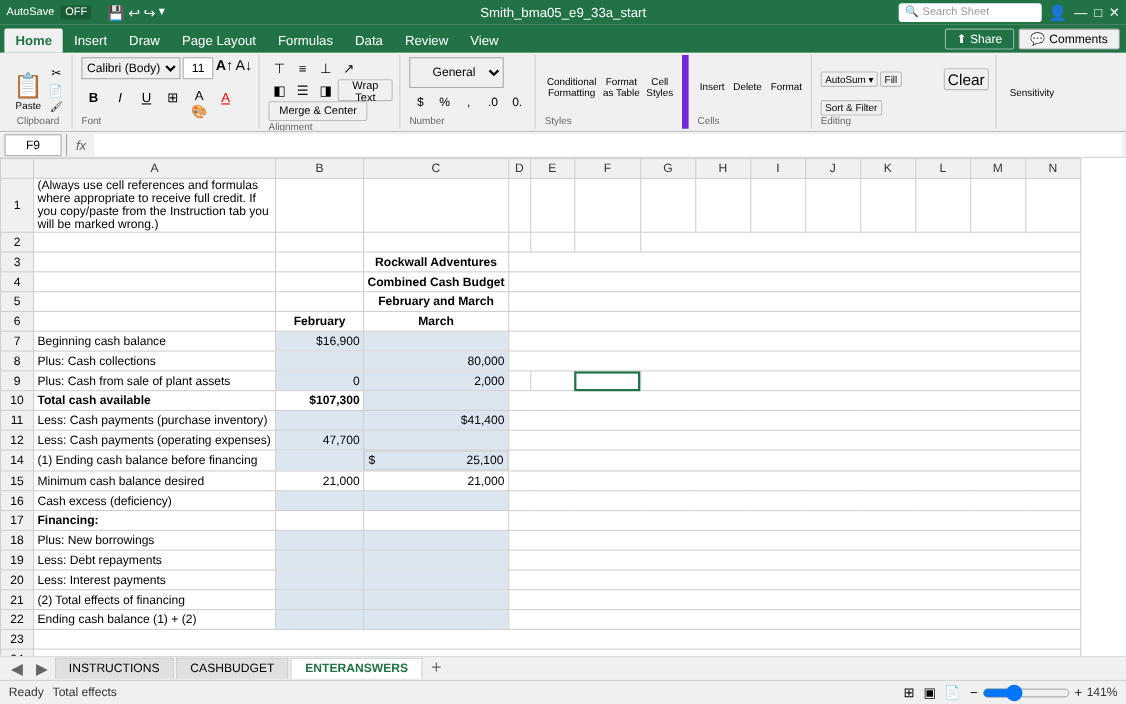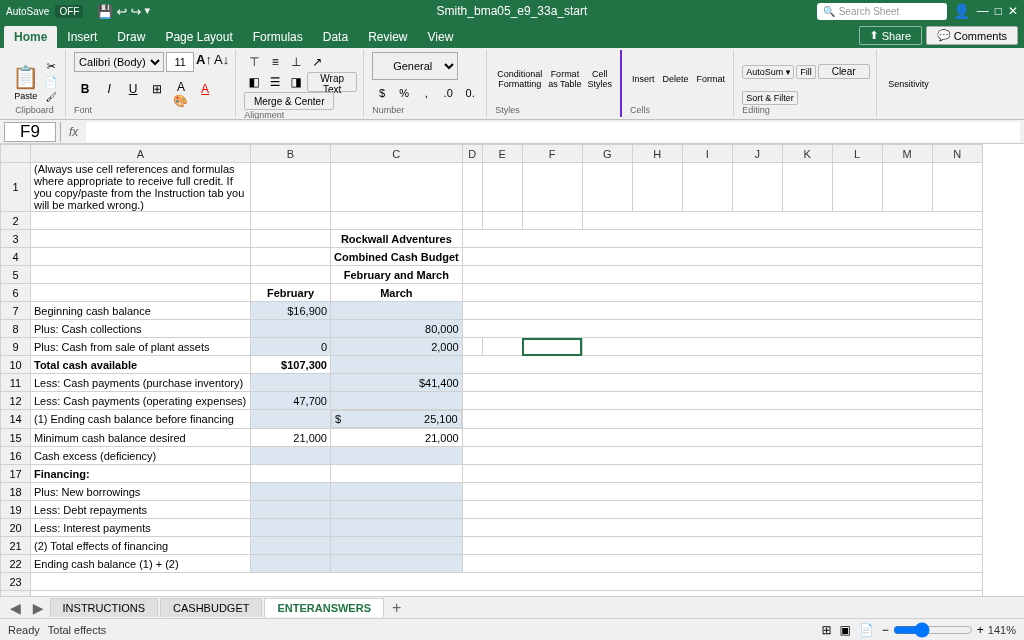--- a/index.html
+++ b/index.html
@@ -129,21 +129,21 @@
     <div style="display:flex; gap:2px; align-items:center;">
       <button style="background:none; border:none; cursor:pointer; font-size:11px; width:20px; height:20px;">$</button>
       <button style="background:none; border:none; cursor:pointer; font-size:11px; width:20px; height:20px;">%</button>
       <button style="background:none; border:none; cursor:pointer; font-size:11px; width:20px; height:20px;">,</button>
       <button style="background:none; border:none; cursor:pointer; font-size:11px; width:20px; height:20px;">.0</button>
       <button style="background:none; border:none; cursor:pointer; font-size:11px; width:20px; height:20px;">0.</button>
     </div>
     <div style="font-size:9px; color:#666;">Number</div>
   </div>
 
-  <div style="display:flex; flex-direction:column; border-right:2px solid #6d28d9; padding:2px 6px; min-width:120px; justify-content:flex-end;">
+  <div style="display:flex; flex-direction:column; border-right:6px solid #6d28d9; padding:2px 6px; min-width:120px; justify-content:flex-end;">
     <div style="display:flex; gap:2px; align-items:center; flex:1; flex-wrap:wrap;">
       <button style="background:none; border:none; cursor:pointer; font-size:9px; padding:2px;">Conditional<br>Formatting</button>
       <button style="background:none; border:none; cursor:pointer; font-size:9px; padding:2px;">Format<br>as Table</button>
       <button style="background:none; border:none; cursor:pointer; font-size:9px; padding:2px;">Cell<br>Styles</button>
     </div>
     <div style="font-size:9px; color:#666;">Styles</div>
   </div>
 
   <div style="display:flex; flex-direction:column; border-right:1px solid #d0d0d0; padding:2px 6px; min-width:90px; justify-content:space-between;">
     <div style="display:flex; gap:4px; align-items:center; flex:1;">
@@ -151,38 +151,38 @@
       <button style="background:none; border:none; cursor:pointer; font-size:9px; padding:2px; text-align:center;">Delete</button>
       <button style="background:none; border:none; cursor:pointer; font-size:9px; padding:2px; text-align:center;">Format</button>
     </div>
     <div style="font-size:9px; color:#666;">Cells</div>
   </div>
 
   <div style="display:flex; flex-direction:column; border-right:1px solid #d0d0d0; padding:2px 6px; min-width:80px; justify-content:space-between;">
     <div style="display:flex; gap:2px; align-items:center; flex-wrap:wrap; flex:1;">
       <button style="background:none; border:none; cursor:pointer; font-size:9px; padding:1px 3px; border:1px solid #bbb; border-radius:2px;">AutoSum ▾</button>
       <button style="background:none; border:none; cursor:pointer; font-size:9px; padding:1px 3px; border:1px solid #bbb; border-radius:2px;">Fill</button>
-      <button style="background:none; border:none; cursor:pointer; font-size:10px; padding:1px 13px; border:1px solid #bbb; border-radius:2px;">Clear</button>
+      <button style="background:none; border:none; cursor:pointer; font-size:14px; padding:1px 3px; border:1px solid #bbb; border-radius:2px;margin-left:36px;">Clear</button>
     </div>
     <div style="display:flex; gap:2px; align-items:center;">
       <button style="background:none; border:none; cursor:pointer; font-size:9px; padding:1px 3px; border:1px solid #bbb; border-radius:2px;">Sort &amp; Filter</button>
     </div>
     <div style="font-size:9px; color:#666;">Editing</div>
   </div>
 
   <div style="display:flex; flex-direction:column; padding:2px 6px; min-width:60px; justify-content:space-between; align-items:center;">
     <div style="flex:1; display:flex; align-items:center; justify-content:center;">
       <button style="background:none; border:none; cursor:pointer; font-size:9px; text-align:center;">Sensitivity</button>
     </div>
     <div style="font-size:9px; color:#666;"></div>
   </div>
 </div>
 
 <div style="height:24px; background:#f0f0f0; border-bottom:1px solid #d0d0d0; display:flex; align-items:center; padding:0 4px; gap:4px;">
-  <input type="text" value="F9" style="width: 52px; height: 20px; border: 1px solid rgb(170, 170, 170); font-size: 17px; padding: 0px 4px; text-align: center;">
+  <input type="text" value="F9" style="width: 52px; height: 20px; border: 1px solid rgb(170, 170, 170); font-size: 11px; padding: 0px 4px; text-align: center;">
   <div style="width:1px; height:20px; background:#aaa;"></div>
   <span style="font-size:12px; color:#666; font-style:italic; padding:0 4px; cursor:pointer;">fx</span>
   <input type="text" value="" style="flex: 1 1 0%; height: 20px; border: none; background: white; font-size: 11px; padding: 0px 4px; outline: none;">
 </div>
 
 <div style="display:flex; flex-direction:column; flex:1; overflow:hidden; height:calc(640px - 22px - 26px - 72px - 24px - 22px - 22px);">
   <div style="flex:1; overflow:auto; background:white;">
     <table style="border-collapse:collapse; table-layout:fixed;">
       <colgroup>
         <col style="width:30px;">

